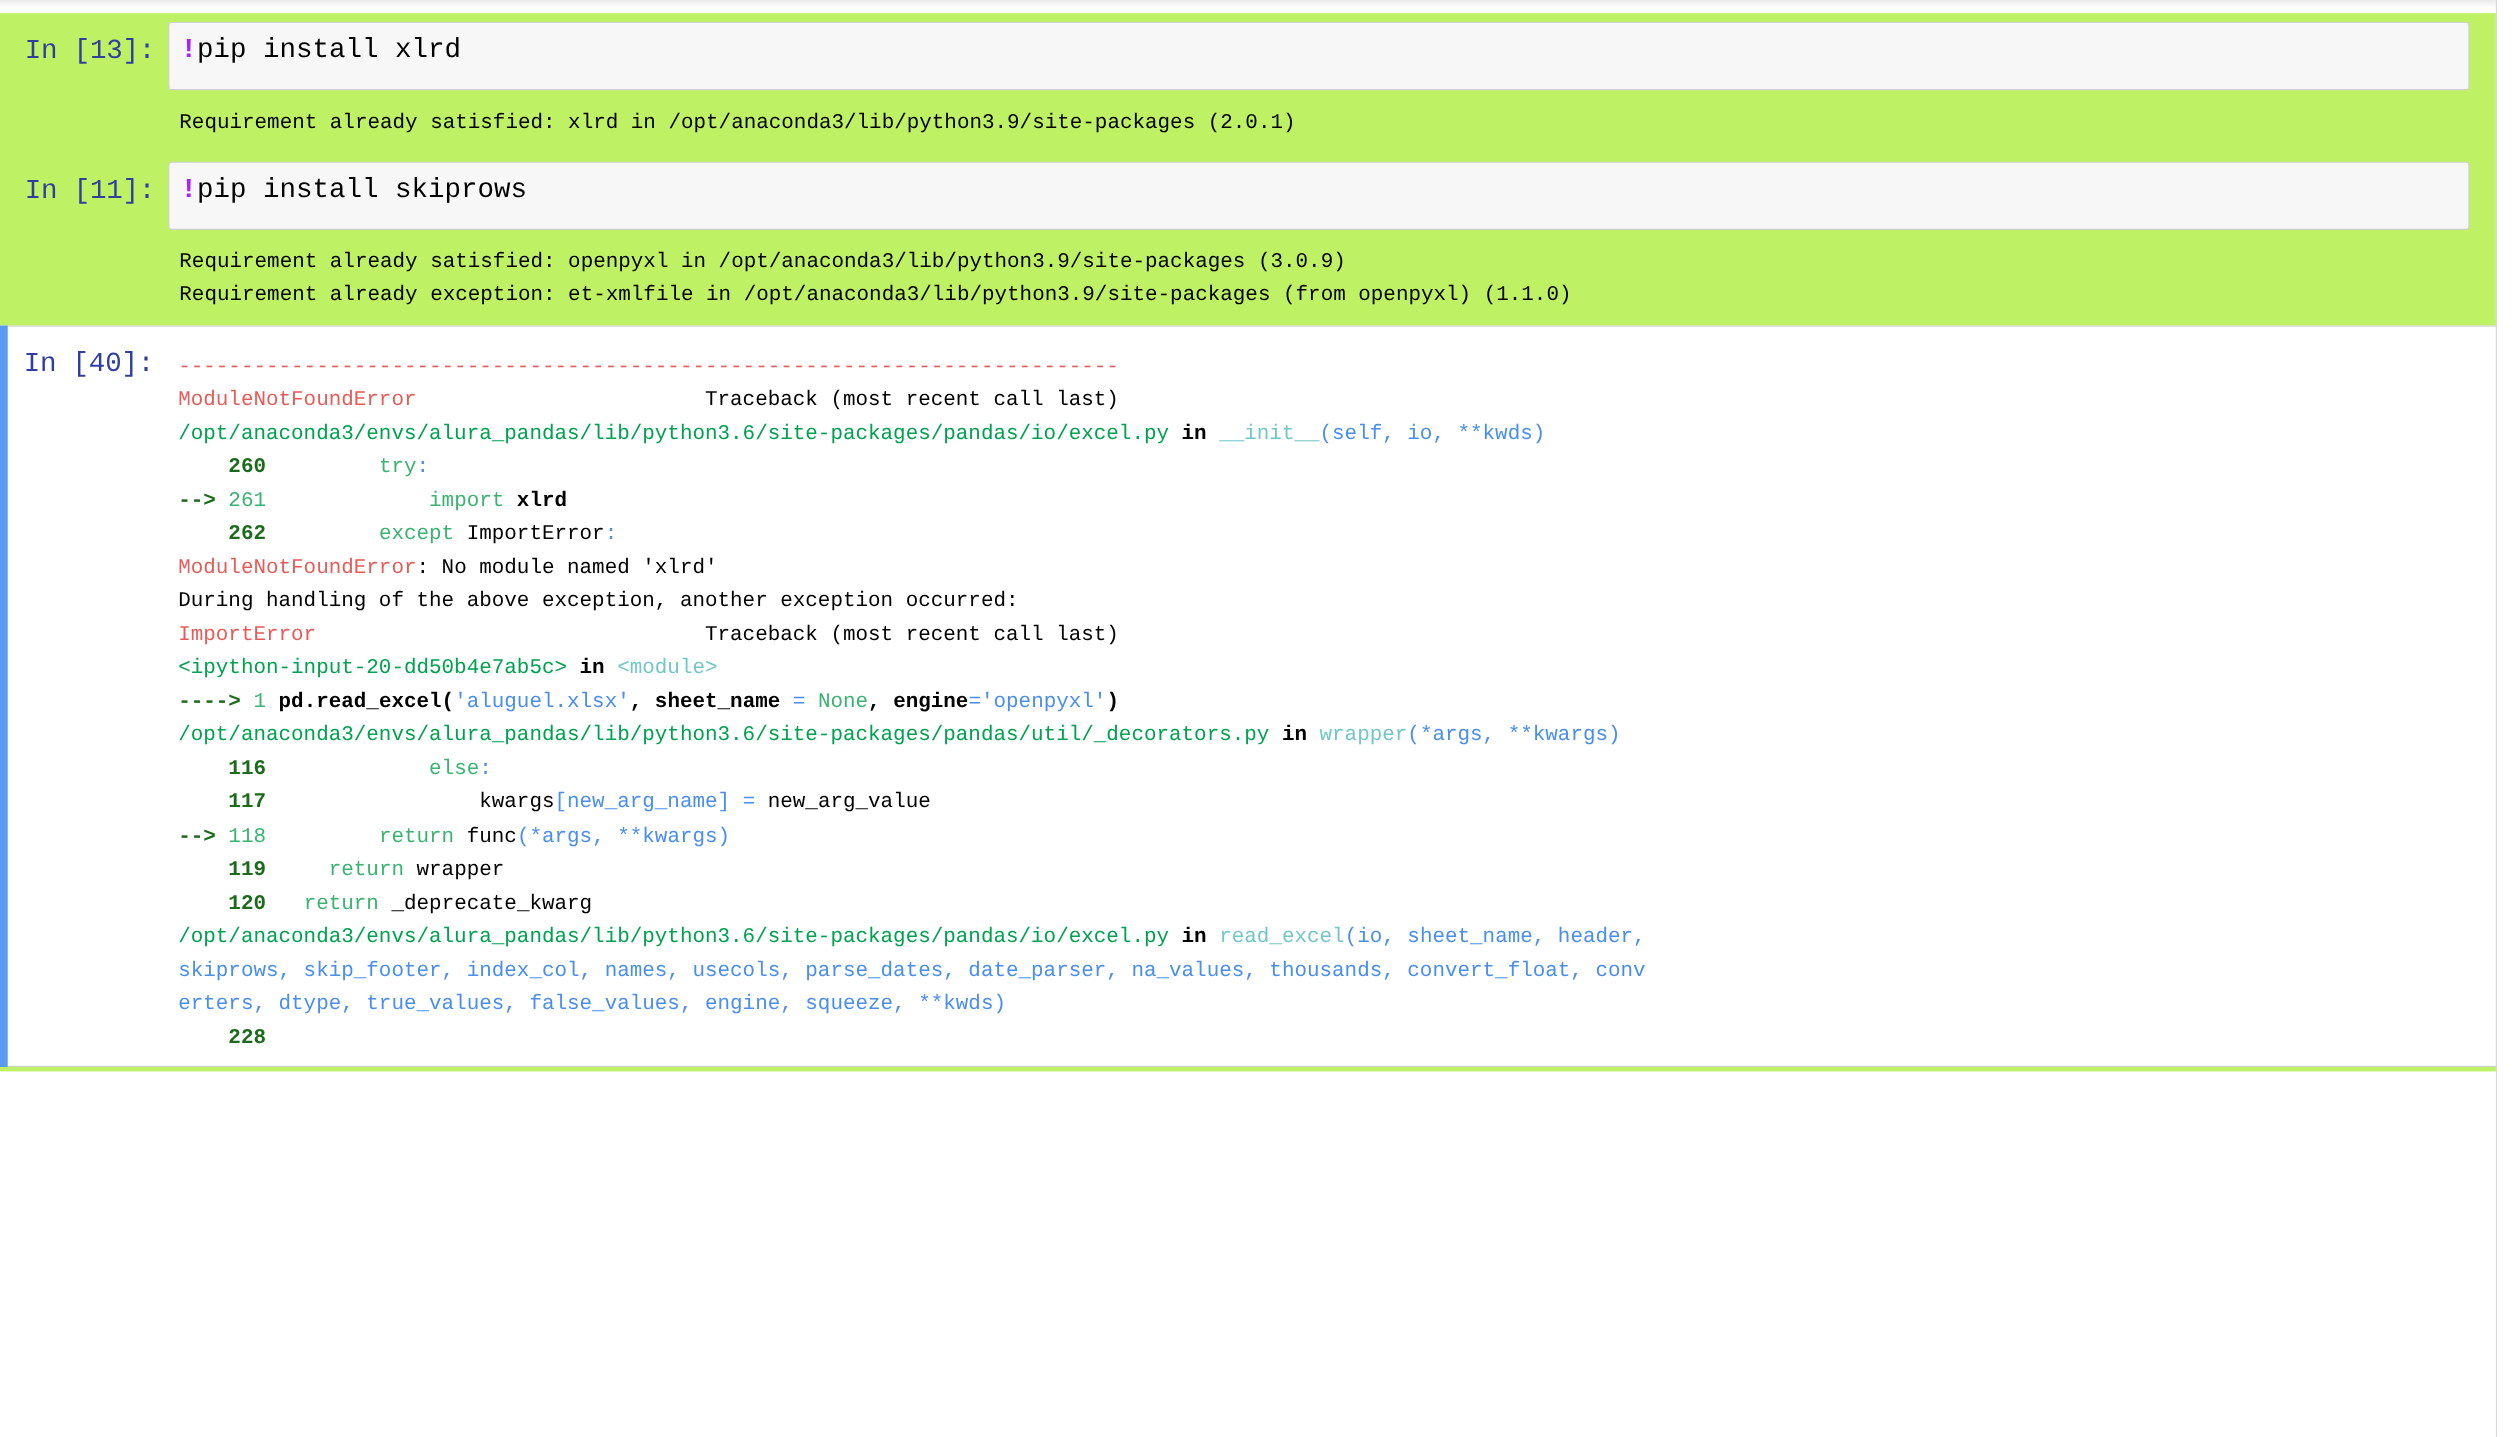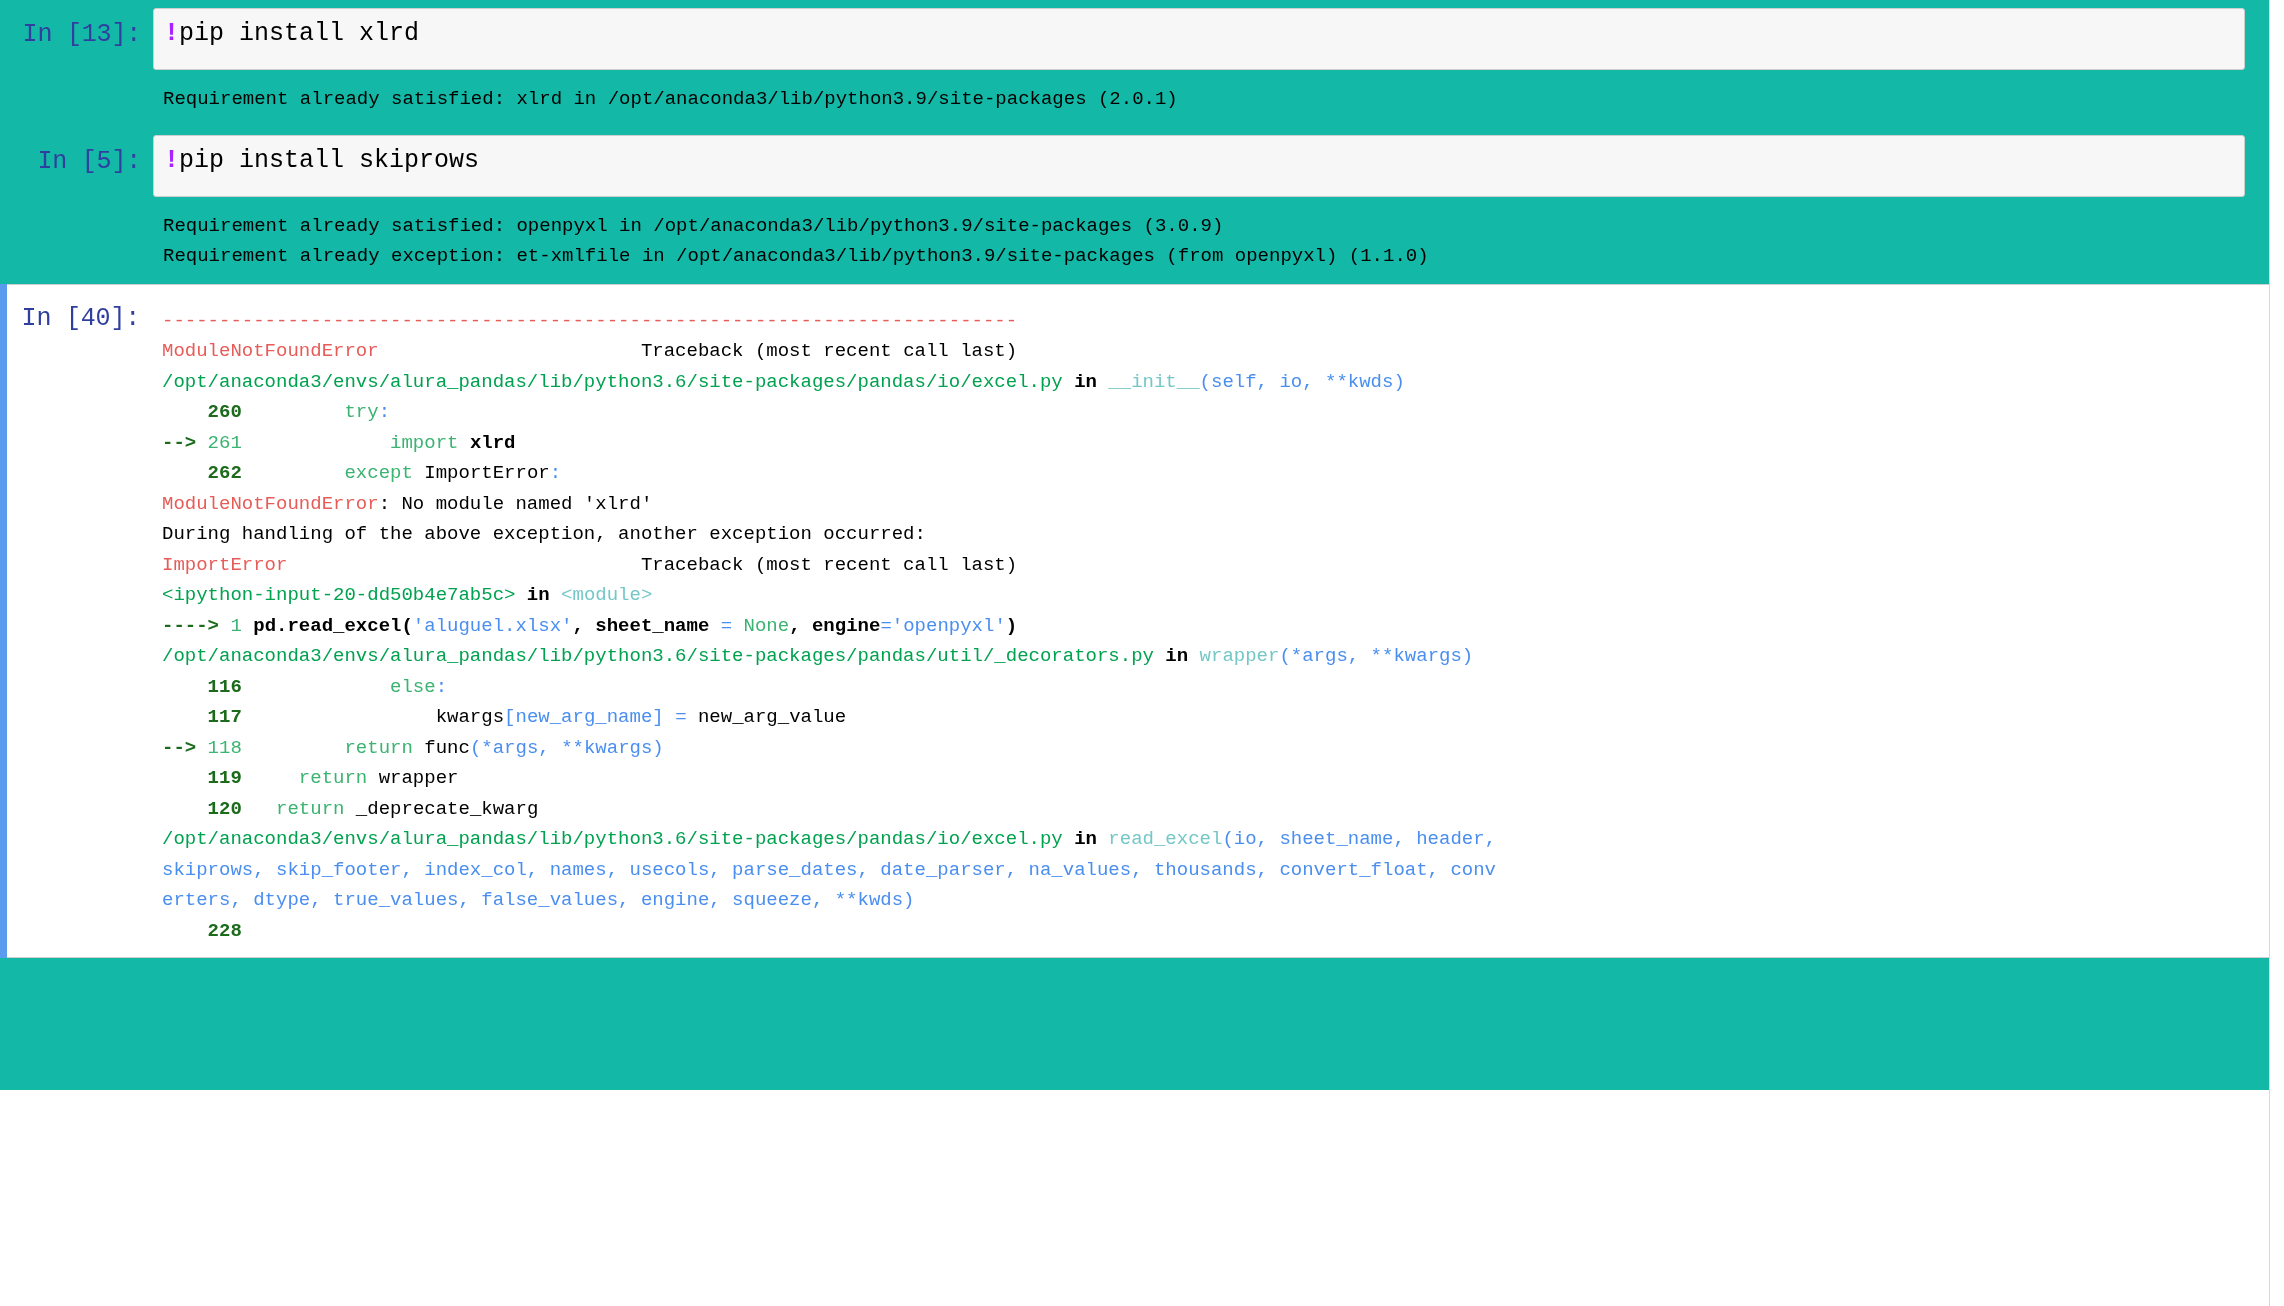--- a/index.html
+++ b/index.html
@@ -19,24 +19,24 @@
   .top-shade {
     position: absolute;
     top: 0; left: 0; right: 0;
     height: 7px;
     background: linear-gradient(to bottom, #e9e9e9 0%, #f4f4f4 45%, #ffffff 100%);
     pointer-events: none;
   }
 
   .notebook {
     position: absolute;
-    top: 0; left: 0;
+    top: 12px; left: 0;
     width: 2270px;
-    height: 1090px;
-    background: #14b8a6;
+    height: 962px;
+    background: #bef264;
   }
 
   
   .cell {
     position: relative;
     display: flex;
     align-items: flex-start;
     padding: 7px 24px 7px 0;
     border: 1px solid transparent;
     box-sizing: border-box;
@@ -149,21 +149,21 @@
     <div class="cell">
       <div class="prompt">In [13]:</div>
       <div class="cell-body">
         <div class="input-area">
           <div class="code-line"><span class="tok-op">!</span><span class="tok-name">pip install xlrd</span></div>
         </div>
         <div class="output"><span class="line">Requirement already satisfied: xlrd in /opt/anaconda3/lib/python3.9/site-packages (2.0.1)</span></div>
       </div>
     </div>
     <div class="cell">
-      <div class="prompt">In [5]:</div>
+      <div class="prompt">In [11]:</div>
       <div class="cell-body">
         <div class="input-area">
           <div class="code-line"><span class="tok-op">!</span><span class="tok-name">pip install skiprows</span></div>
         </div>
         <div class="output"><span class="line">Requirement already satisfied: openpyxl in /opt/anaconda3/lib/python3.9/site-packages (3.0.9)</span><span class="line">Requirement already exception: et-xmlfile in /opt/anaconda3/lib/python3.9/site-packages (from openpyxl) (1.1.0)</span></div>
       </div>
     </div>
     <div class="cell selected">
       <div class="prompt">In [40]:</div>
       <div class="cell-body">

